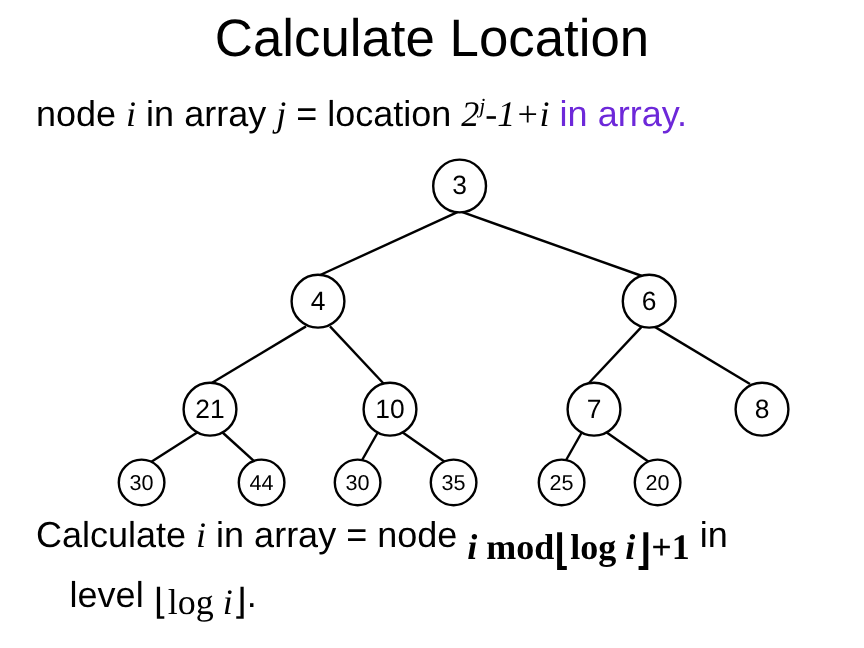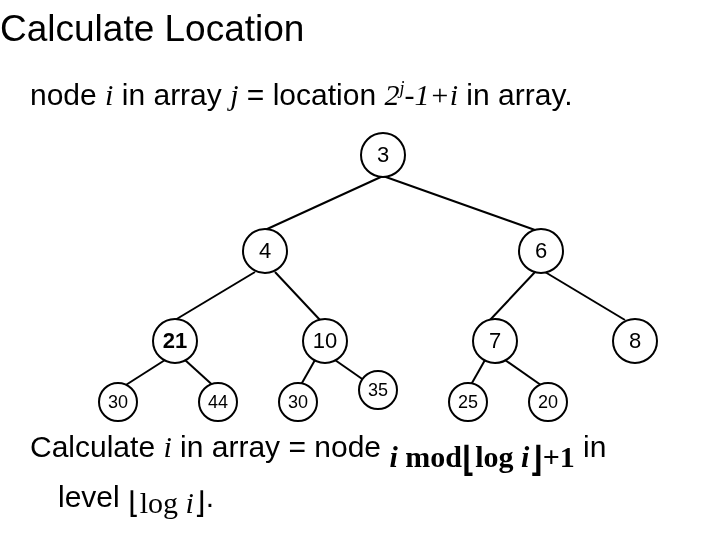--- a/index.html
+++ b/index.html
@@ -14,32 +14,33 @@
   .slide {
     position: relative;
     width: 720px;
     height: 540px;
   }
   .title {
     position: absolute;
     top: 8px;
     left: 0;
     width: 720px;
-    font-size: 37px;
+    text-align: center;
+    font-size: 44px;
   }
   .line1 {
     position: absolute;
     top: 78px;
     left: 30px;
     font-size: 30px;
     white-space: nowrap;
   }
   .line1 .it { font-style: italic; font-family: "Times New Roman", serif; }
   .line1 .sup { font-size: 18px; vertical-align: super; font-style: italic; font-family: "Times New Roman", serif; }
-  .line1 .end { color: #000000; }
+  .line1 .end { color: #6d28d9; }
 
   .tree {
     position: absolute;
     left: 0;
     top: 130px;
     width: 720px;
     height: 290px;
   }
   .node {
     position: absolute;
@@ -121,28 +122,28 @@
       <line x1="185" y1="230" x2="218" y2="260"></line>
       <line x1="315" y1="230" x2="298" y2="260"></line>
       <line x1="335" y1="230" x2="378" y2="260"></line>
       <line x1="485" y1="230" x2="468" y2="260"></line>
       <line x1="505" y1="230" x2="548" y2="260"></line>
     </svg>
 
     <div class="node" style="left:360px; top:2px;">3</div>
     <div class="node" style="left:242px; top:98px;">4</div>
     <div class="node" style="left:518px; top:98px;">6</div>
-    <div class="node" style="left:152px; top:188px;font-weight:bold;">21</div>
+    <div class="node" style="left:152px; top:188px;">21</div>
     <div class="node" style="left:302px; top:188px;">10</div>
     <div class="node" style="left:472px; top:188px;">7</div>
     <div class="node" style="left:612px; top:188px;">8</div>
     <div class="node sm" style="left:98px;  top:252px;">30</div>
     <div class="node sm" style="left:198px; top:252px;">44</div>
     <div class="node sm" style="left:278px; top:252px;">30</div>
-    <div class="node sm" style="left:358px; top:240px;text-align:right;">35</div>
+    <div class="node sm" style="left:358px; top:252px;text-align:right;">35</div>
     <div class="node sm" style="left:448px; top:252px;">25</div>
     <div class="node sm" style="left:528px; top:252px;">20</div>
   </div>
 
   <div class="line2">
     <span>Calculate </span><span class="it">i</span><span> in array = node </span><span class="formula"><span class="it">i</span><span> mod</span><span class="floor-l">⌊</span><span>log</span><span class="it"> i</span><span class="floor-r">⌋</span><span>+1</span></span><span>   in</span><br>
     <span style="display:inline-block; width:28px;"></span><span>level </span><span class="formula2"><span class="floor-l" style="font-size:30px;">⌊</span><span>log</span><span class="it"> i</span><span class="floor-r" style="font-size:30px;">⌋</span></span><span>.</span>
   </div>
 
 </div>

